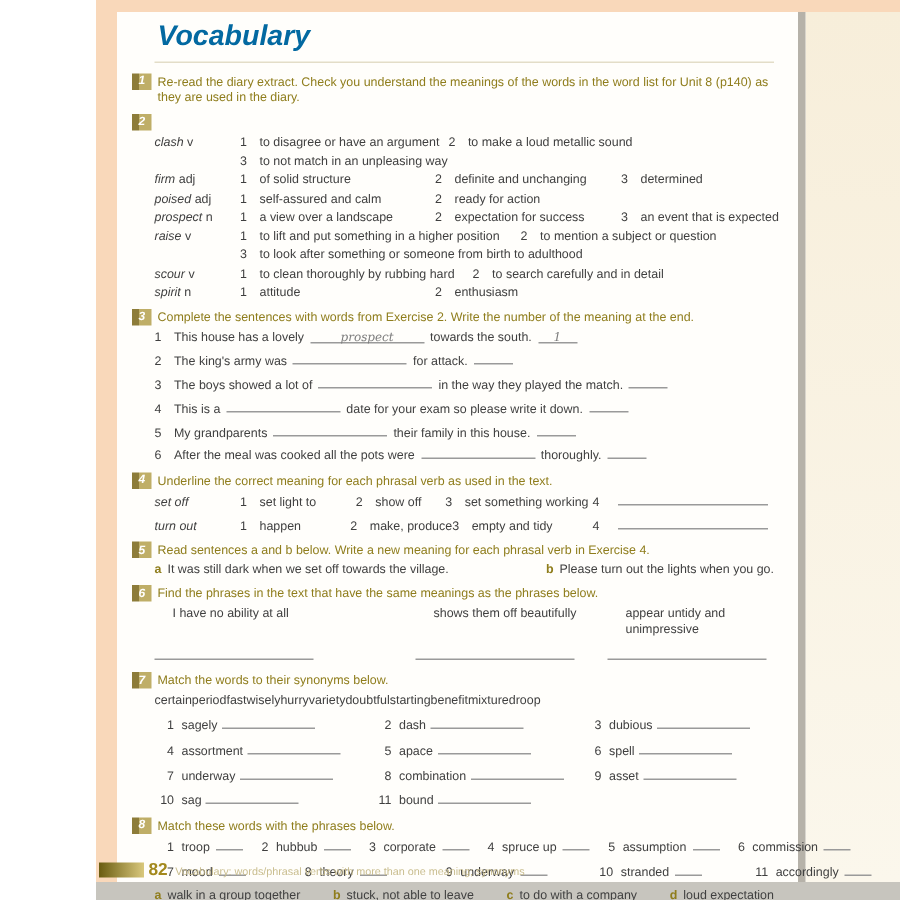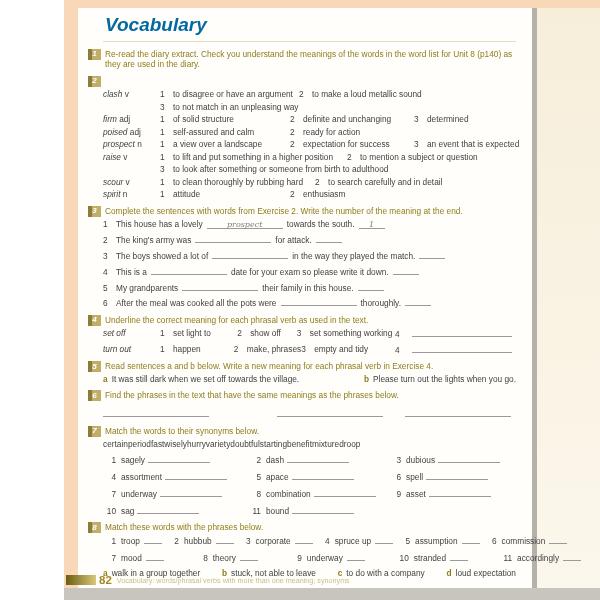--- a/index.html
+++ b/index.html
@@ -37,21 +37,21 @@
 
   
   .srow { display:flex; align-items:baseline; margin-bottom:4.6px; white-space:nowrap; }
   .sn { flex:0 0 13px; }
   .blank { display:inline-block; border-bottom:1px solid #9a9a9a; height:9px; margin:0 4px;
            text-align:center; line-height:9px; }
   .w76 { width:76px; } .w26 { width:26px; } .w100 { width:100px; }
   .ans { font-family:"DejaVu Serif", serif; font-style:italic; color:#7d7d7d; font-size:8px; }
 
   
-  .prow { display:flex; align-items:center; margin-bottom:4.5px; white-space:nowrap; }
+  .prow { display:flex; align-items:flex-end; margin-bottom:4.5px; white-space:nowrap; }
   .verbcell { flex:0 0 57px; font-style:italic; }
   .p1 { width:110px; } .p2 { width:85px; } .p3 { width:140px; }
   .popt { display:inline-block; }
 
   
   .abrow { display:flex; margin-bottom:2px; }
   .abitem { white-space:nowrap; }
   .ab-a { width:262px; }
   .letter { color:#8f7d1c; font-weight:bold; margin-right:4px; }
 
@@ -265,41 +265,46 @@
       <div class="prow">
         <span class="verbcell">set off</span>
         <span class="popt p1"><span class="n">1</span><span>set light to</span></span>
         <span class="popt p2"><span class="n">2</span><span>show off</span></span>
         <span class="popt p3"><span class="n">3</span><span>set something working</span></span>
         <span class="popt"><span class="n">4</span><span class="blank w100"></span></span>
       </div>
       <div class="prow">
         <span class="verbcell">turn out</span>
         <span class="popt p1"><span class="n">1</span><span>happen</span></span>
-        <span class="popt p2"><span class="n">2</span><span>make, phrases</span></span>
+        <span class="popt p2"><span class="n">2</span><span>make, produce</span></span>
         <span class="popt p3"><span class="n">3</span><span>empty and tidy</span></span>
         <span class="popt"><span class="n">4</span><span class="blank w100"></span></span>
       </div>
     </div>
 
     <div class="ex">
       <div class="ex-head">
         <span class="badge">5</span>
         <p class="instr">Read sentences a and b below. Write a new meaning for each phrasal verb in Exercise 4.</p>
       </div>
       <div class="abrow">
         <span class="abitem ab-a"><span class="letter">a</span><span>It was still dark when we set off towards the village.</span></span>
         <span class="abitem"><span class="letter">b</span><span>Please turn out the lights when you go.</span></span>
       </div>
     </div>
 
     <div class="ex">
       <div class="ex-head">
         <span class="badge">6</span>
         <p class="instr">Find the phrases in the text that have the same meanings as the phrases below.</p>
+      </div>
+      <div class="phrase-grid">
+        <span class="phrase">I have no ability at all</span>
+        <span class="phrase">shows them off beautifully</span>
+        <span class="phrase">appear untidy and unimpressive</span>
       </div>
       <div class="blank-grid">
         <span><span class="bigblank"></span></span>
         <span><span class="bigblank"></span></span>
         <span><span class="bigblank"></span></span>
       </div>
     </div>
 
     <div class="ex">
       <div class="ex-head">

